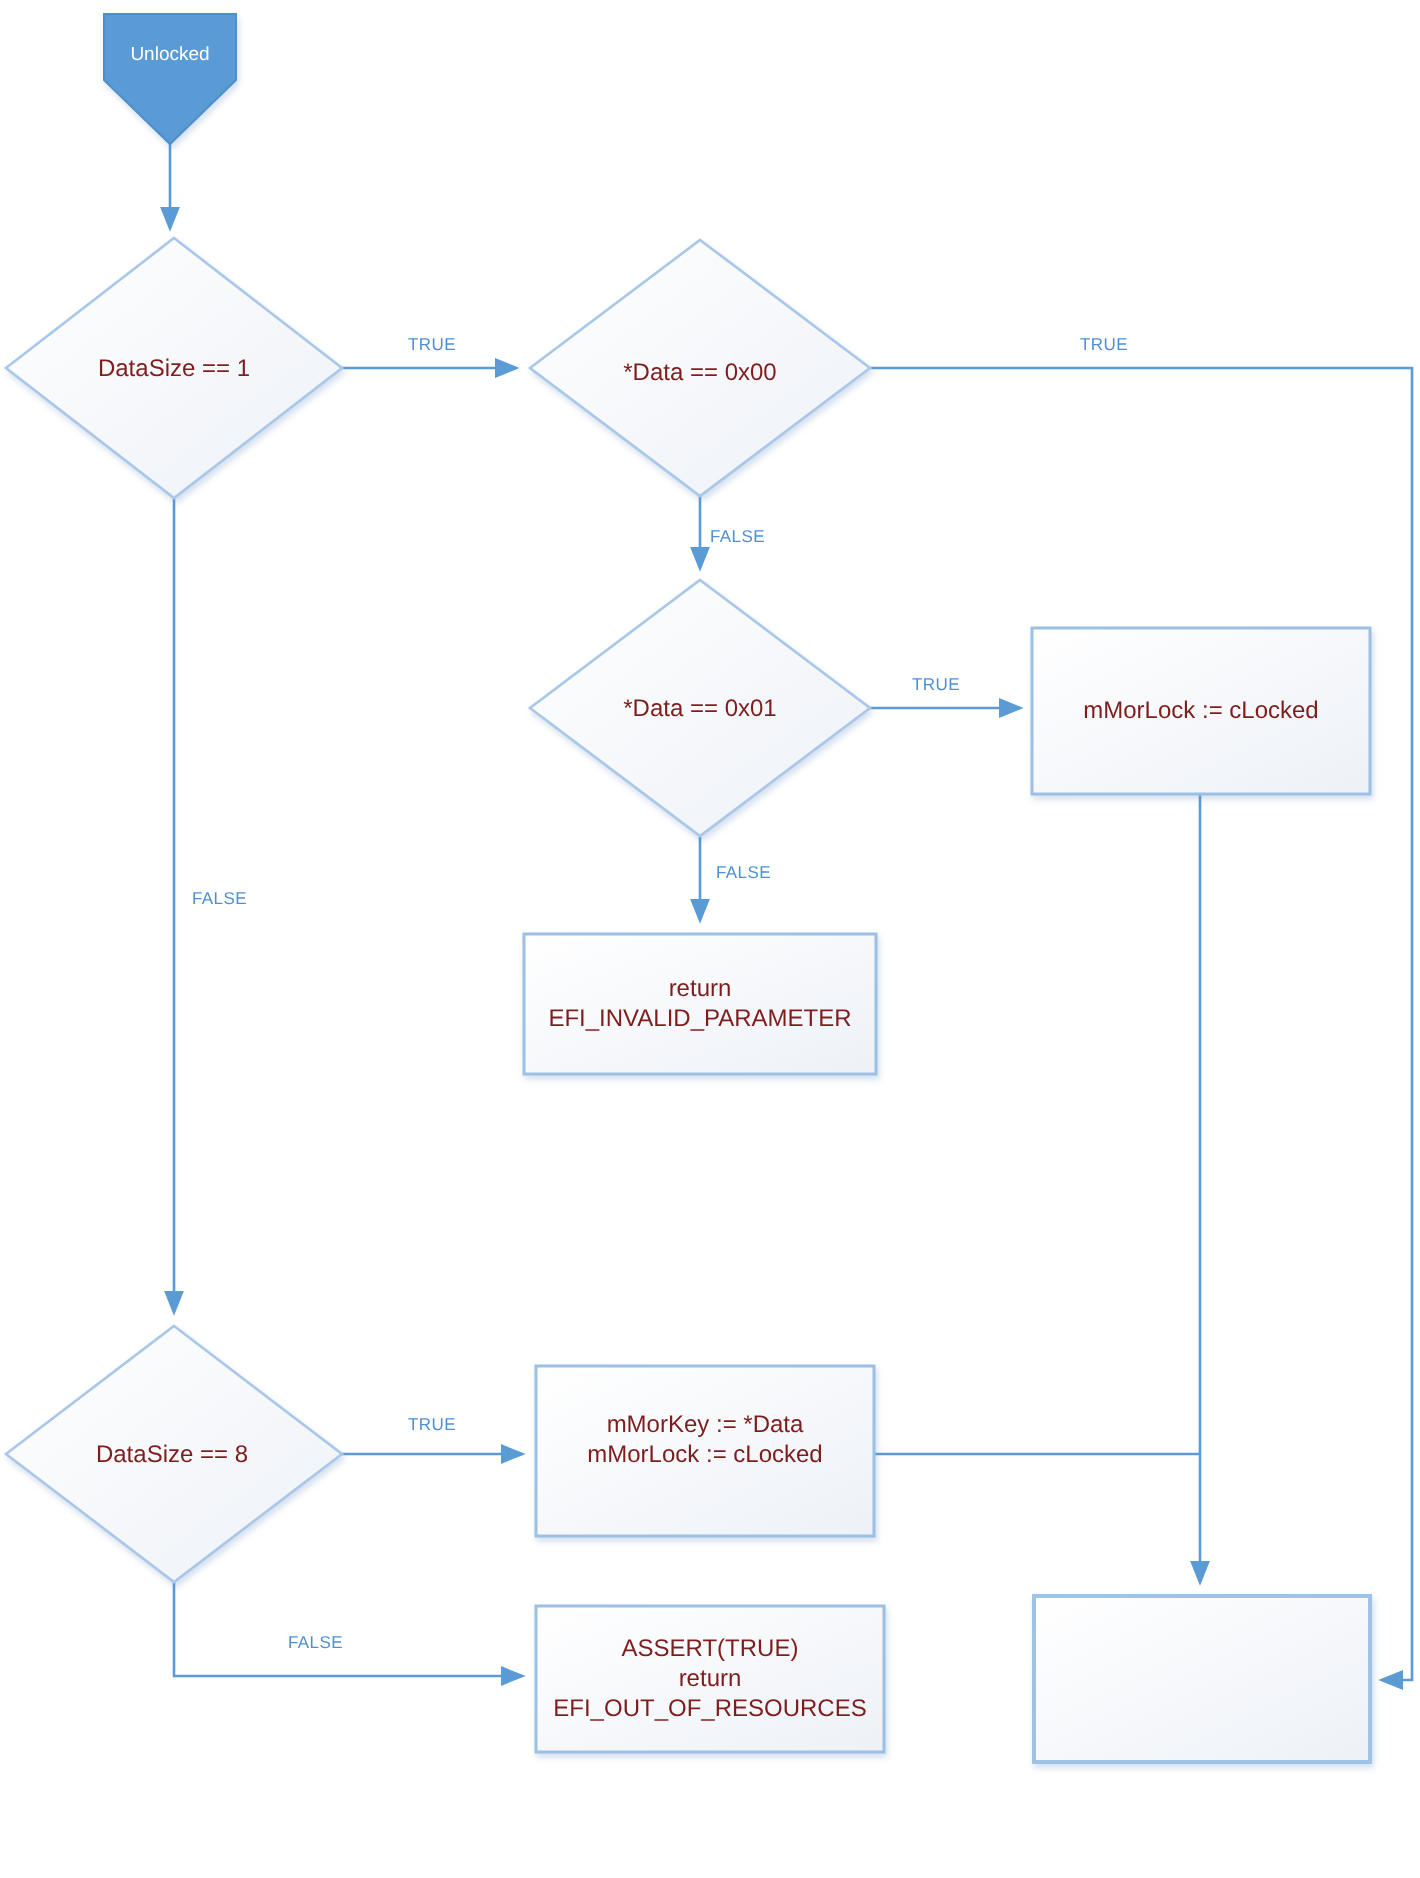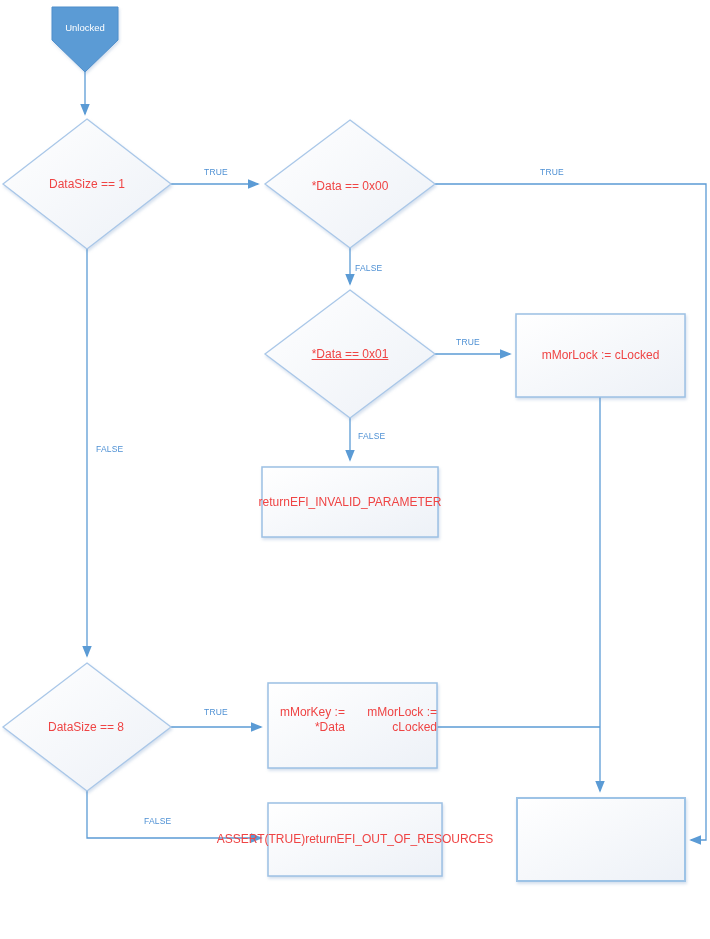--- a/index.html
+++ b/index.html
@@ -3,33 +3,33 @@
 <meta charset="utf-8">
 <style>
   html,body{margin:0;padding:0;background:#ffffff;}
   #canvas{
     position:relative;width:710px;height:939px;background:#ffffff;overflow:hidden;
     font-family:"Liberation Sans",sans-serif;
   }
   #diagram{position:absolute;left:0;top:0;}
   .shape{filter:drop-shadow(1.5px 2px 1.5px rgba(100,140,190,.28));}
   .lbl{
-    position:absolute;color:#ef4444;font-size:12px;line-height:1.25;
-    display:flex;align-items:center;justify-content:center;text-align:right;
+    position:absolute;color:#7f1d1d;font-size:12px;line-height:1.25;
+    display:flex;align-items:center;justify-content:center;text-align:left;
     pointer-events:none;
   }
   .edge-lbl{
     position:absolute;color:#4e90d4;font-size:8.5px;line-height:1;
     letter-spacing:.2px;white-space:nowrap;pointer-events:none;
   }
   .start-lbl{
     position:absolute;color:#ffffff;font-size:9.5px;text-align:center;
     pointer-events:none;
   }
-  .multiline{}
+  .multiline{flex-direction:column;}
   #title{
     position:absolute;left:416px;top:909px;transform:translateX(-50%);
     font-size:13px;font-weight:bold;color:#0d0d0d;white-space:nowrap;
   }
 </style>
 </head>
 <body>
 
 <div id="canvas">
 
@@ -67,21 +67,21 @@
     <rect class="shape" x="262" y="467" width="176" height="70" fill="url(#gradShape)" stroke="#9cc0e4" stroke-width="1.5"></rect>
     <rect class="shape" x="268" y="683" width="169" height="85" fill="url(#gradShape)" stroke="#9cc0e4" stroke-width="1.5"></rect>
     <rect class="shape" x="268" y="803" width="174" height="73" fill="url(#gradShape)" stroke="#9cc0e4" stroke-width="1.5"></rect>
     <rect class="shape" x="517" y="798" width="168" height="83" fill="url(#gradShape)" stroke="#9dc3e6" stroke-width="2"></rect>
   </svg>
 
   <div class="start-lbl" style="left:52px;top:22px;width:66px;">Unlocked</div>
 
   <div class="lbl" style="left:7px;top:176px;width:160px;height:16px;">DataSize == 1</div>
   <div class="lbl" style="left:270px;top:178px;width:160px;height:16px;">*Data == 0x00</div>
-  <div class="lbl" style="left:270px;top:346px;width:160px;height:16px;text-decoration:underline;">*Data == 0x01</div>
+  <div class="lbl" style="left:270px;top:346px;width:160px;height:16px;">*Data == 0x01</div>
   <div class="lbl" style="left:6px;top:719px;width:160px;height:16px;">DataSize == 8</div>
 
   <div class="lbl" style="left:516px;top:314px;width:169px;height:83px;">mMorLock := cLocked</div>
 
   <div class="lbl multiline" style="left:262px;top:467px;width:176px;height:70px;">
     <div>return</div>
     <div>EFI_INVALID_PARAMETER</div>
   </div>
 
   <div class="lbl multiline" style="left:268px;top:683px;width:169px;height:73px;">

